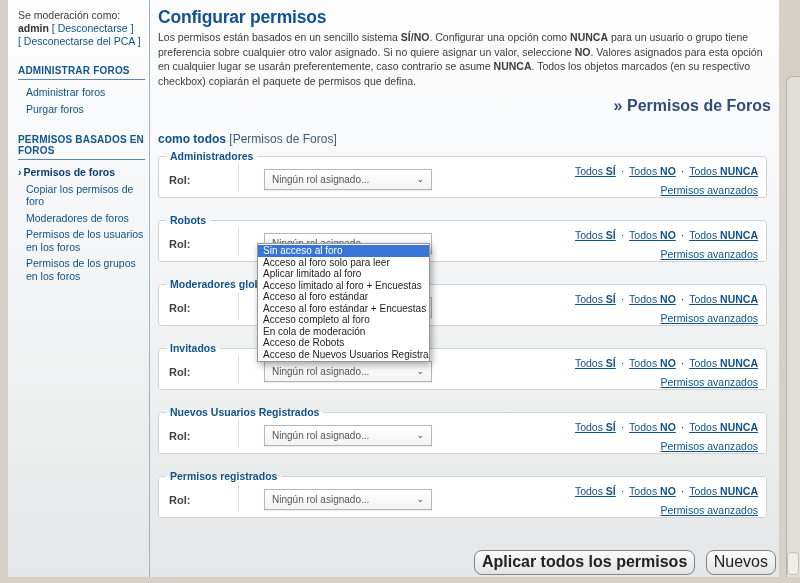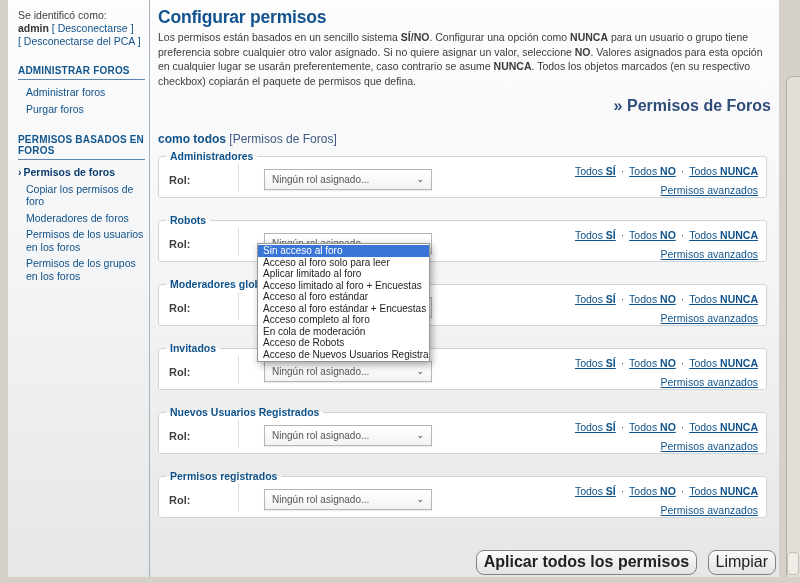--- a/index.html
+++ b/index.html
@@ -74,21 +74,21 @@
     background:linear-gradient(180deg,#fbfbfb,#e3e3e3); cursor:pointer; margin-left:6px; }
   .btn.primary { font-weight:bold; }
 </style>
 </head>
 <body>
 
 <div class="stage">
   <div class="page">
 
     <div class="sidebar">
-      <div class="login-line">Se identificó como:</div>
+      <div class="login-line">Se moderación como:</div>
       <div class="login-line">
         <span class="login-user">admin</span>
         <a class="s-link">[ Desconectarse ]</a>
       </div>
       <div class="login-line">
         <a class="s-link">[ Desconectarse del PCA ]</a>
       </div>
       <nav id="menu-sections">
           <div class="menu-header">ADMINISTRAR FOROS</div>
           <div class="menu-item"><span>Administrar foros</span></div>
@@ -200,21 +200,21 @@
         <div class="opt">Acceso al foro estándar</div>
         <div class="opt">Acceso al foro estándar + Encuestas</div>
         <div class="opt">Acceso completo al foro</div>
         <div class="opt">En cola de moderación</div>
         <div class="opt">Acceso de Robots</div>
         <div class="opt">Acceso de Nuevos Usuarios Registrados</div>
       </div>
 
     <div class="footer-buttons">
       <span class="btn primary">Aplicar todos los permisos</span>
-      <span class="btn">Limpiar</span>
+      <span class="btn">Nuevos</span>
     </div>
   </div>
 
   <div class="right-strip">
     <div class="scroll-track"></div>
     <div class="scroll-btn"></div>
   </div>
   <div class="bottom-strip"></div>
 </div>
 

